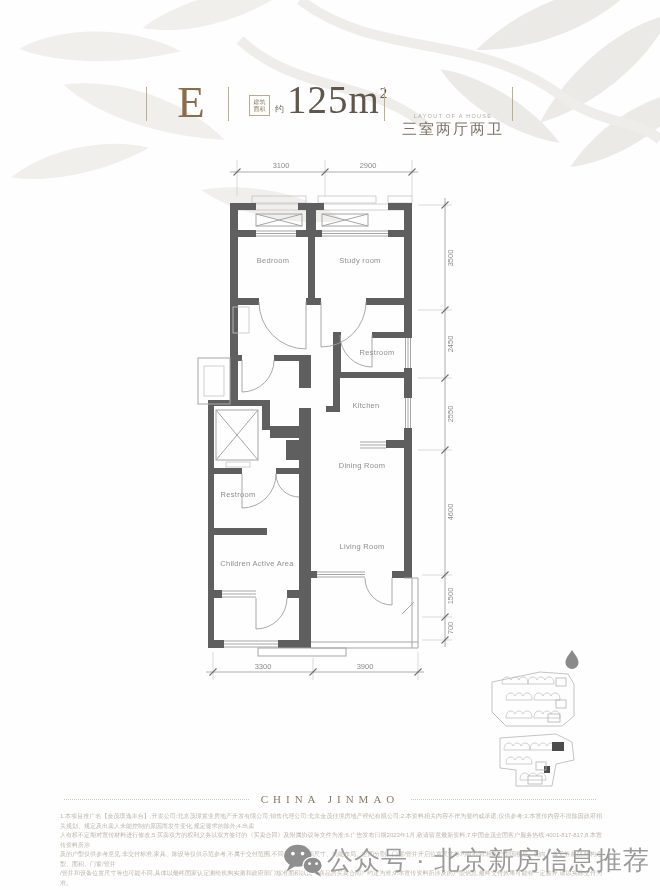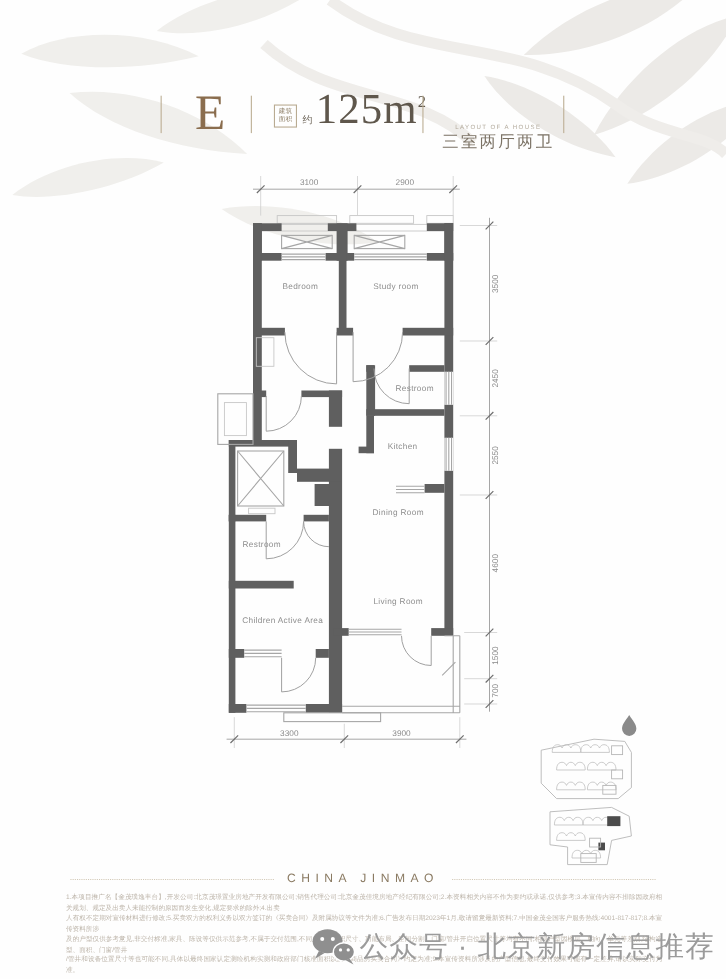--- a/index.html
+++ b/index.html
@@ -33,21 +33,21 @@
   .dim{stroke:#9a9a9a;stroke-width:.8;fill:none;}
   .tick{stroke:#6f6f6f;stroke-width:1.1;}
   .rtxt{font-size:7.5px;fill:#8e8e8e;letter-spacing:.3px;}
   .dtxt{font-size:7.5px;fill:#8a8a8a;}
   .site{stroke:#b5b5b5;stroke-width:.8;fill:none;}
   .siteb{fill:#4c4c4c;stroke:none;}
 
   
   .brand-row{position:absolute;top:793px;left:64px;right:64px;display:flex;align-items:center;gap:12px;}
   .brand-rule{flex:1;border-top:1px dotted #d2c8b6;height:0;}
-  .brand-text{font-family:Liberation Sans, sans-serif;font-size:11px;
+  .brand-text{font-family:Liberation Serif, serif;font-size:11px;
     letter-spacing:5px;color:#8a7a62;white-space:nowrap;}
   .disclaimer{position:absolute;top:812px;left:60px;right:58px;font-size:6px;line-height:9.5px;
     color:#bdb5aa;text-align:justify;}
   .disclaimer p{margin:0;}
   .watermark{position:absolute;top:843px;right:10px;display:flex;align-items:flex-start;gap:3px;color:#9b9b9b;}
   .wm-text{font-size:26px;letter-spacing:1px;white-space:nowrap;}
 </style>
 </head>
 <body>
 

